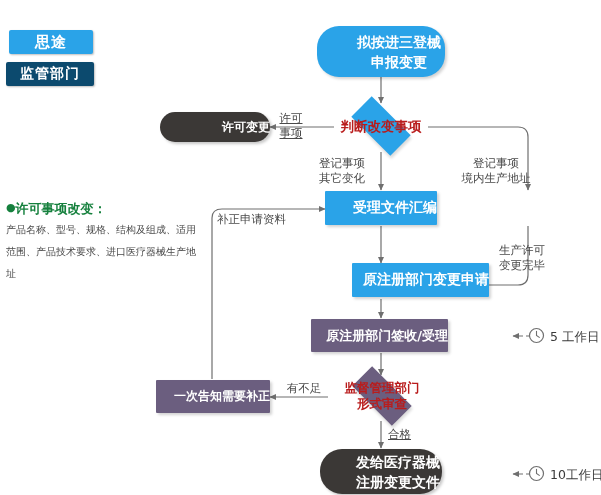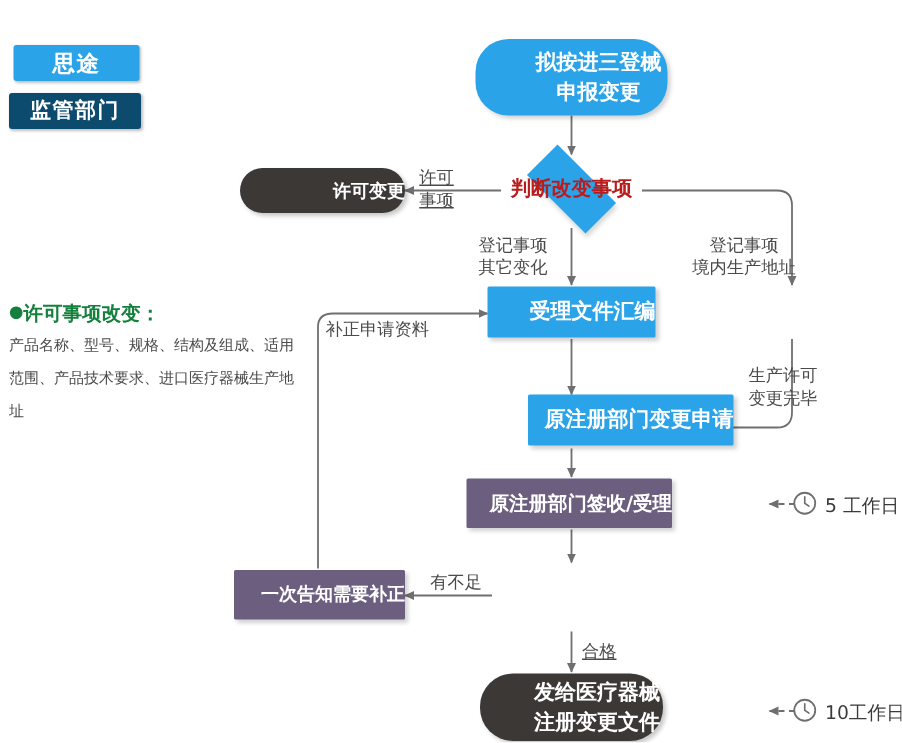--- a/index.html
+++ b/index.html
@@ -231,20 +231,24 @@
 
 
   <div class="node node-blue rect" style="left:311px; top:263px; width:137px; height:34px; font-size:14px;margin-left:41px;">
     <span>原注册部门变更申请</span>
   </div>
 
   <div class="node node-purple rect" style="left:311px; top:319px; width:137px; height:33px; font-size:13px;">
     <span>原注册部门签收/受理</span>
   </div>
 
+  <div class="diamond" style="left:328px; top:370px; width:108px; height:52px;">
+    <div class="dshape" style="width:40px; height:40px; background:#6b5e7f; transform:translate(-50%,-50%) rotate(45deg) scale(1.40,0.70);"></div>
+    <div class="dlabel" style="font-size:12.5px; padding:0 16px; box-sizing:border-box;">监督管理部门形式审查</div>
+  </div>
 
   <div class="node node-purple rect" style="left:156px; top:380px; width:114px; height:33px; font-size:12px;">
     <span>一次告知需要补正</span>
   </div>
 
   <div class="node node-dark pill" style="left:320px; top:449px; width:122px; height:45px; font-size:14px; line-height:20px;">
     <span style="display:block; width:88px;">发给医疗器械注册变更文件</span>
   </div>
 
   <div class="elabel" style="left:271px; top:111px; width:40px; white-space:pre-line;text-decoration:underline;">许可

